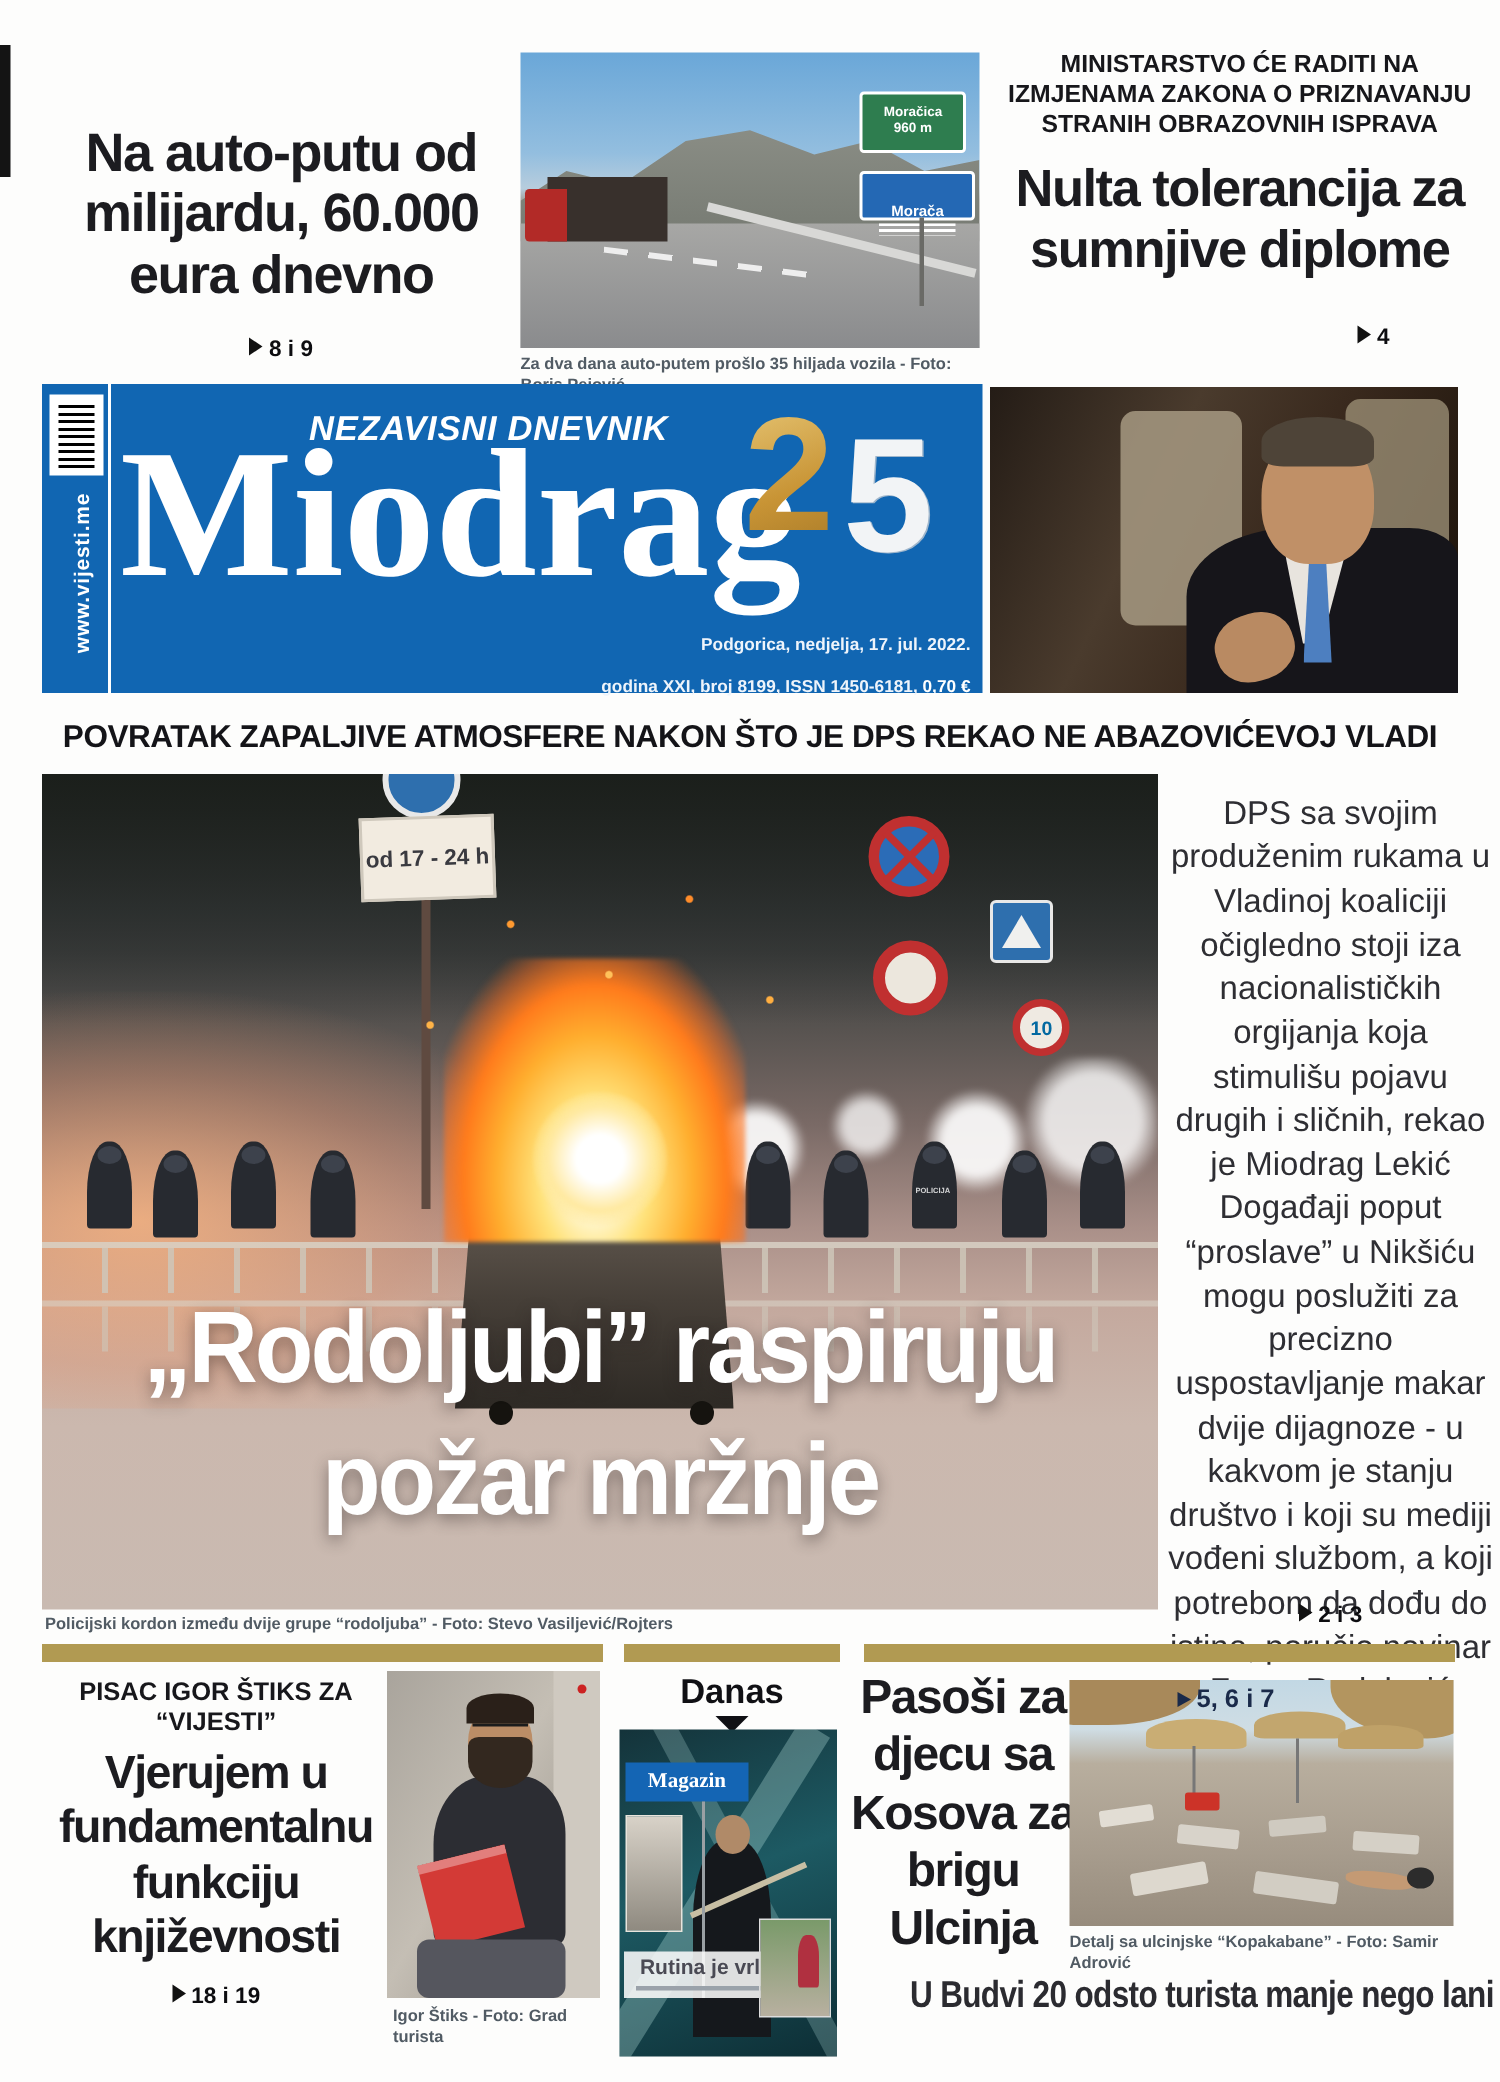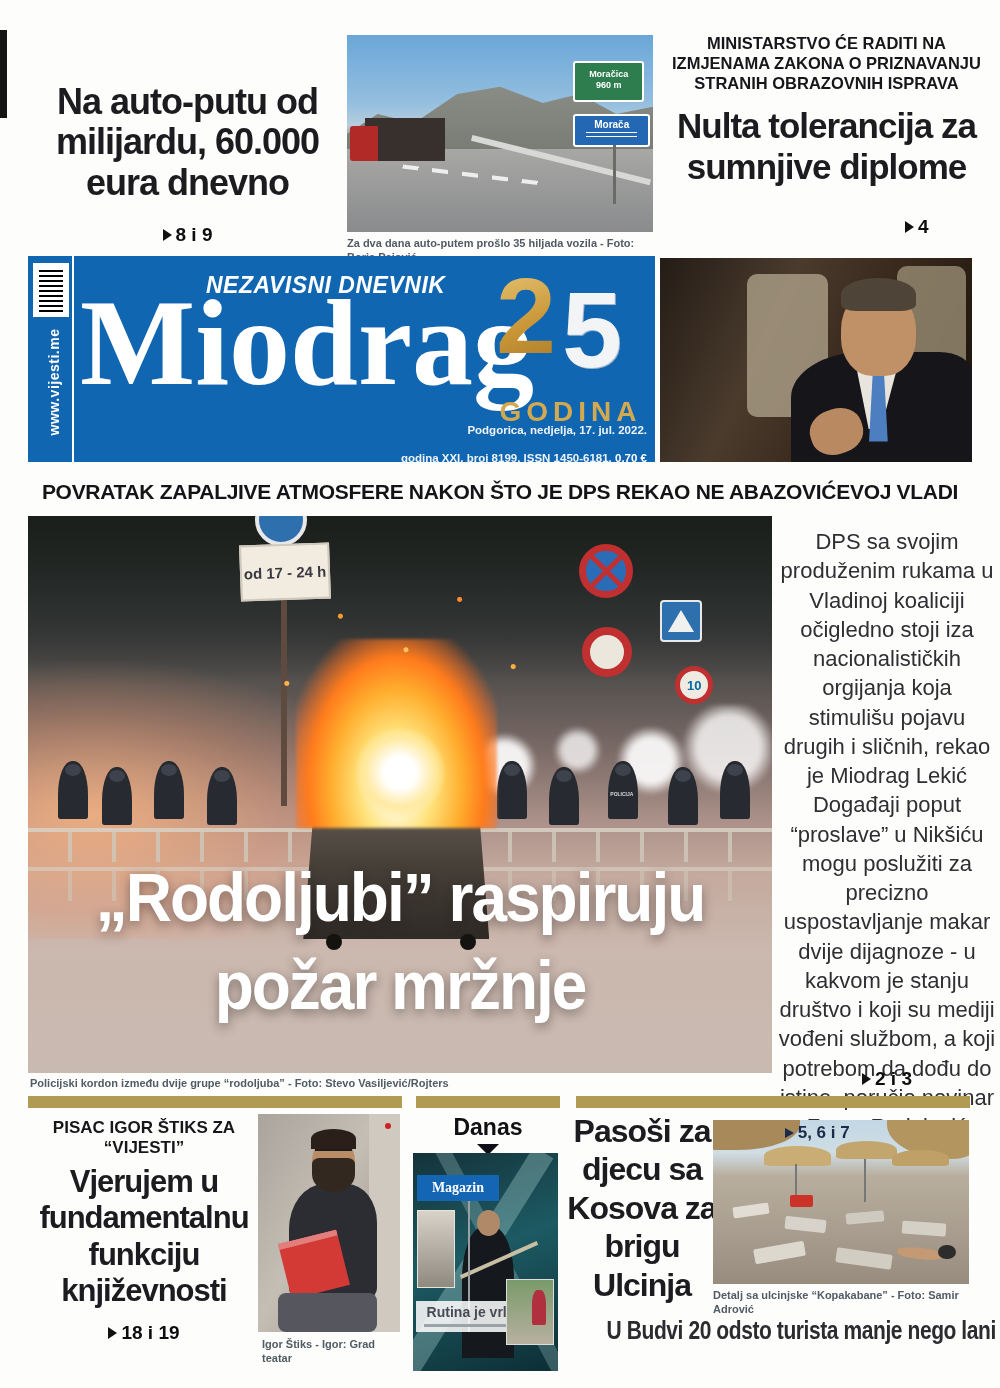--- a/index.html
+++ b/index.html
@@ -2,21 +2,21 @@
 <html><head>
 <meta charset="utf-8">
 <style>
   html,body{margin:0;padding:0;background:#e8e8e8;}
   .page{position:relative;width:1000px;height:1388px;margin:0 auto;background:#fdfdfc;
         font-family:"Liberation Sans",sans-serif;overflow:hidden;}
   .page *{box-sizing:border-box;}
   .abs{position:absolute;}
   .kicker{font-weight:800;text-align:center;color:#17171b;line-height:1.2;}
   .headline{font-weight:800;color:#1c1c20;text-align:center;letter-spacing:-1px;line-height:1.12;}
-  .pageref{font-weight:800;color:#0d0d10;font-size:19px;text-align:center;}
+  .pageref{font-weight:800;color:#0d0d10;font-size:15px;text-align:center;}
   .tri{display:inline-block;width:0;height:0;border-top:6px solid transparent;
        border-bottom:6px solid transparent;border-left:9px solid #111;margin-right:4px;}
   .caption{font-weight:700;color:#515b64;font-size:11.5px;line-height:1.25;}
   .photo{position:absolute;overflow:hidden;}
   
   .masthead{position:absolute;left:28px;top:256px;width:627px;height:206px;background:#1166b2;}
   .mh-strip{position:absolute;left:0;top:0;width:46px;height:206px;background:#1166b2;border-right:2px solid #fff;}
   .barcode{position:absolute;left:5px;top:7px;width:36px;height:54px;background:#fff;padding:5px 6px;}
   .barcode-bars{width:100%;height:100%;background:repeating-linear-gradient(0deg,#000 0 2px,#fff 2px 5px);}
   .site{position:absolute;left:-49px;top:118px;width:150px;transform:rotate(-90deg);
@@ -103,21 +103,21 @@
     <div class="abs" style="left:18%;top:70%;width:46%;height:4px;background:repeating-linear-gradient(90deg,#eee 0 16px,transparent 16px 30px);transform:rotate(7deg);"></div>
     <div class="abs" style="left:40%;top:62%;width:60%;height:6px;background:#d8d8d6;transform:rotate(14deg);"></div>
     <div class="abs" style="left:6%;top:42%;width:26%;height:22%;background:#38302c;"></div>
     <div class="abs" style="left:1%;top:46%;width:9%;height:18%;background:#b22a27;border-radius:3px 0 0 3px;"></div>
     <div class="abs" style="right:3%;top:13%;width:23%;height:21%;background:#2e7d4f;border:2px solid #fff;border-radius:3px;
                 color:#fff;font-weight:700;font-size:9px;text-align:center;padding-top:6px;line-height:1.3;">
       <span>Moračica</span><br>
       <span>960 m</span>
     </div>
     <div class="abs" style="right:1%;top:40%;width:25%;height:17%;background:#2468b4;border:2px solid #fff;border-radius:3px;
-                color:#fff;font-weight:700;font-size:10px;text-align:center;padding-top:3px;">
+                color:#fff;font-weight:700;font-size:10px;text-align:center;padding-top:20px;">
       <span>Morača</span>
       <div style="margin:2px auto 0;width:70%;height:8px;background:repeating-linear-gradient(180deg,#fff 0 1.5px,transparent 1.5px 4px);"></div>
     </div>
     <div class="abs" style="right:12%;top:56%;width:3px;height:30%;background:#6a6a66;"></div>
   </div>
   <div class="abs caption" style="left:347px;top:237px;width:306px;font-size:11px;">Za dva dana auto-putem prošlo 35 hiljada vozila - Foto: Boris Pejović</div>
 
   <div class="abs kicker" style="left:658px;top:34px;width:337px;font-size:16.5px;">MINISTARSTVO ĆE RADITI NA IZMJENAMA ZAKONA O PRIZNAVANJU STRANIH OBRAZOVNIH ISPRAVA</div>
   <div class="abs headline" style="left:658px;top:106px;width:337px;font-size:35px;line-height:1.16;">Nulta tolerancija za sumnjive diplome</div>
   <div class="abs pageref" style="left:905px;top:216px;">
@@ -128,21 +128,20 @@
     <div class="mh-strip">
       <div class="barcode">
         <div class="barcode-bars"></div>
       </div>
       <div class="site">www.vijesti.me</div>
     </div>
     <div class="tagline">NEZAVISNI DNEVNIK</div>
     <div class="vijesti">Miodrag</div>
     <div class="digit two">2</div>
     <div class="digit five">5</div>
-    <div class="godina">GODINA</div>
     <div class="dateline" style="top:168px;">Podgorica, nedjelja, 17. jul. 2022.</div>
     <div class="dateline" style="top:184px;margin-top:12px;">
       <span>godina XXI, broj 8199, ISSN 1450-6181,</span>
       <span style="font-weight:800;color:#fff;">0,70 €</span>
     </div>
   </div>
 
   <div class="photo" style="left:660px;top:258px;width:312px;height:204px;
               background:linear-gradient(115deg,#241c16 0%,#4a3b2d 35%,#39291d 60%,#181008 100%);">
     <div class="abs" style="left:28%;top:8%;width:26%;height:70%;background:#a79a82;border-radius:10px;opacity:.85;"></div>
@@ -233,21 +232,21 @@
     <div class="abs" style="right:6%;top:4%;width:6px;height:6px;background:#c22;border-radius:50%;"></div>
     <div class="abs" style="left:22%;top:32%;width:62%;height:52%;background:#2c2d33;border-radius:40% 34% 8% 8%;"></div>
     <div class="abs" style="left:38%;top:10%;width:30%;height:24%;background:#bb8d66;border-radius:48%;"></div>
     <div class="abs" style="left:38%;top:20%;width:30%;height:16%;background:#33281f;border-radius:20% 20% 60% 60%;"></div>
     <div class="abs" style="left:37%;top:7%;width:32%;height:9%;background:#2a2019;border-radius:50% 50% 0 0;"></div>
     <div class="abs" style="left:40%;top:16%;width:26%;height:2px;background:#1c1c1c;"></div>
     <div class="abs" style="left:18%;top:56%;width:42%;height:26%;background:#d33a36;transform:rotate(-14deg);
                 box-shadow:inset 0 6px 0 rgba(255,255,255,.35);"></div>
     <div class="abs" style="left:14%;top:82%;width:70%;height:18%;background:#55565e;border-radius:8px;"></div>
   </div>
-  <div class="abs caption" style="left:262px;top:1338px;width:140px;font-size:11px;">Igor Štiks - Igor: Grad teatar</div>
+  <div class="abs caption" style="left:262px;top:1338px;width:140px;font-size:11px;">Igor Štiks - Foto: Grad turista</div>
 
   <div class="abs" style="left:416px;top:1114px;width:144px;text-align:center;font-weight:800;font-size:23px;color:#101014;">
     <span>Danas</span>
     <div style="width:0;height:0;margin:3px auto 0;border-left:11px solid transparent;border-right:11px solid transparent;border-top:11px solid #101014;"></div>
   </div>
   <div class="photo" style="left:413px;top:1153px;width:145px;height:218px;
               background:linear-gradient(160deg,#14333a 0%,#1d5a63 45%,#0d2e35 100%);">
     <div class="abs" style="left:30%;top:-10%;width:16%;height:130%;background:rgba(210,250,245,.28);transform:rotate(32deg);"></div>
     <div class="abs" style="left:60%;top:-10%;width:10%;height:130%;background:rgba(210,250,245,.22);transform:rotate(-28deg);"></div>
     <div class="abs" style="left:3%;top:10%;width:56%;height:12%;background:#1465b4;display:flex;align-items:center;justify-content:center;">

